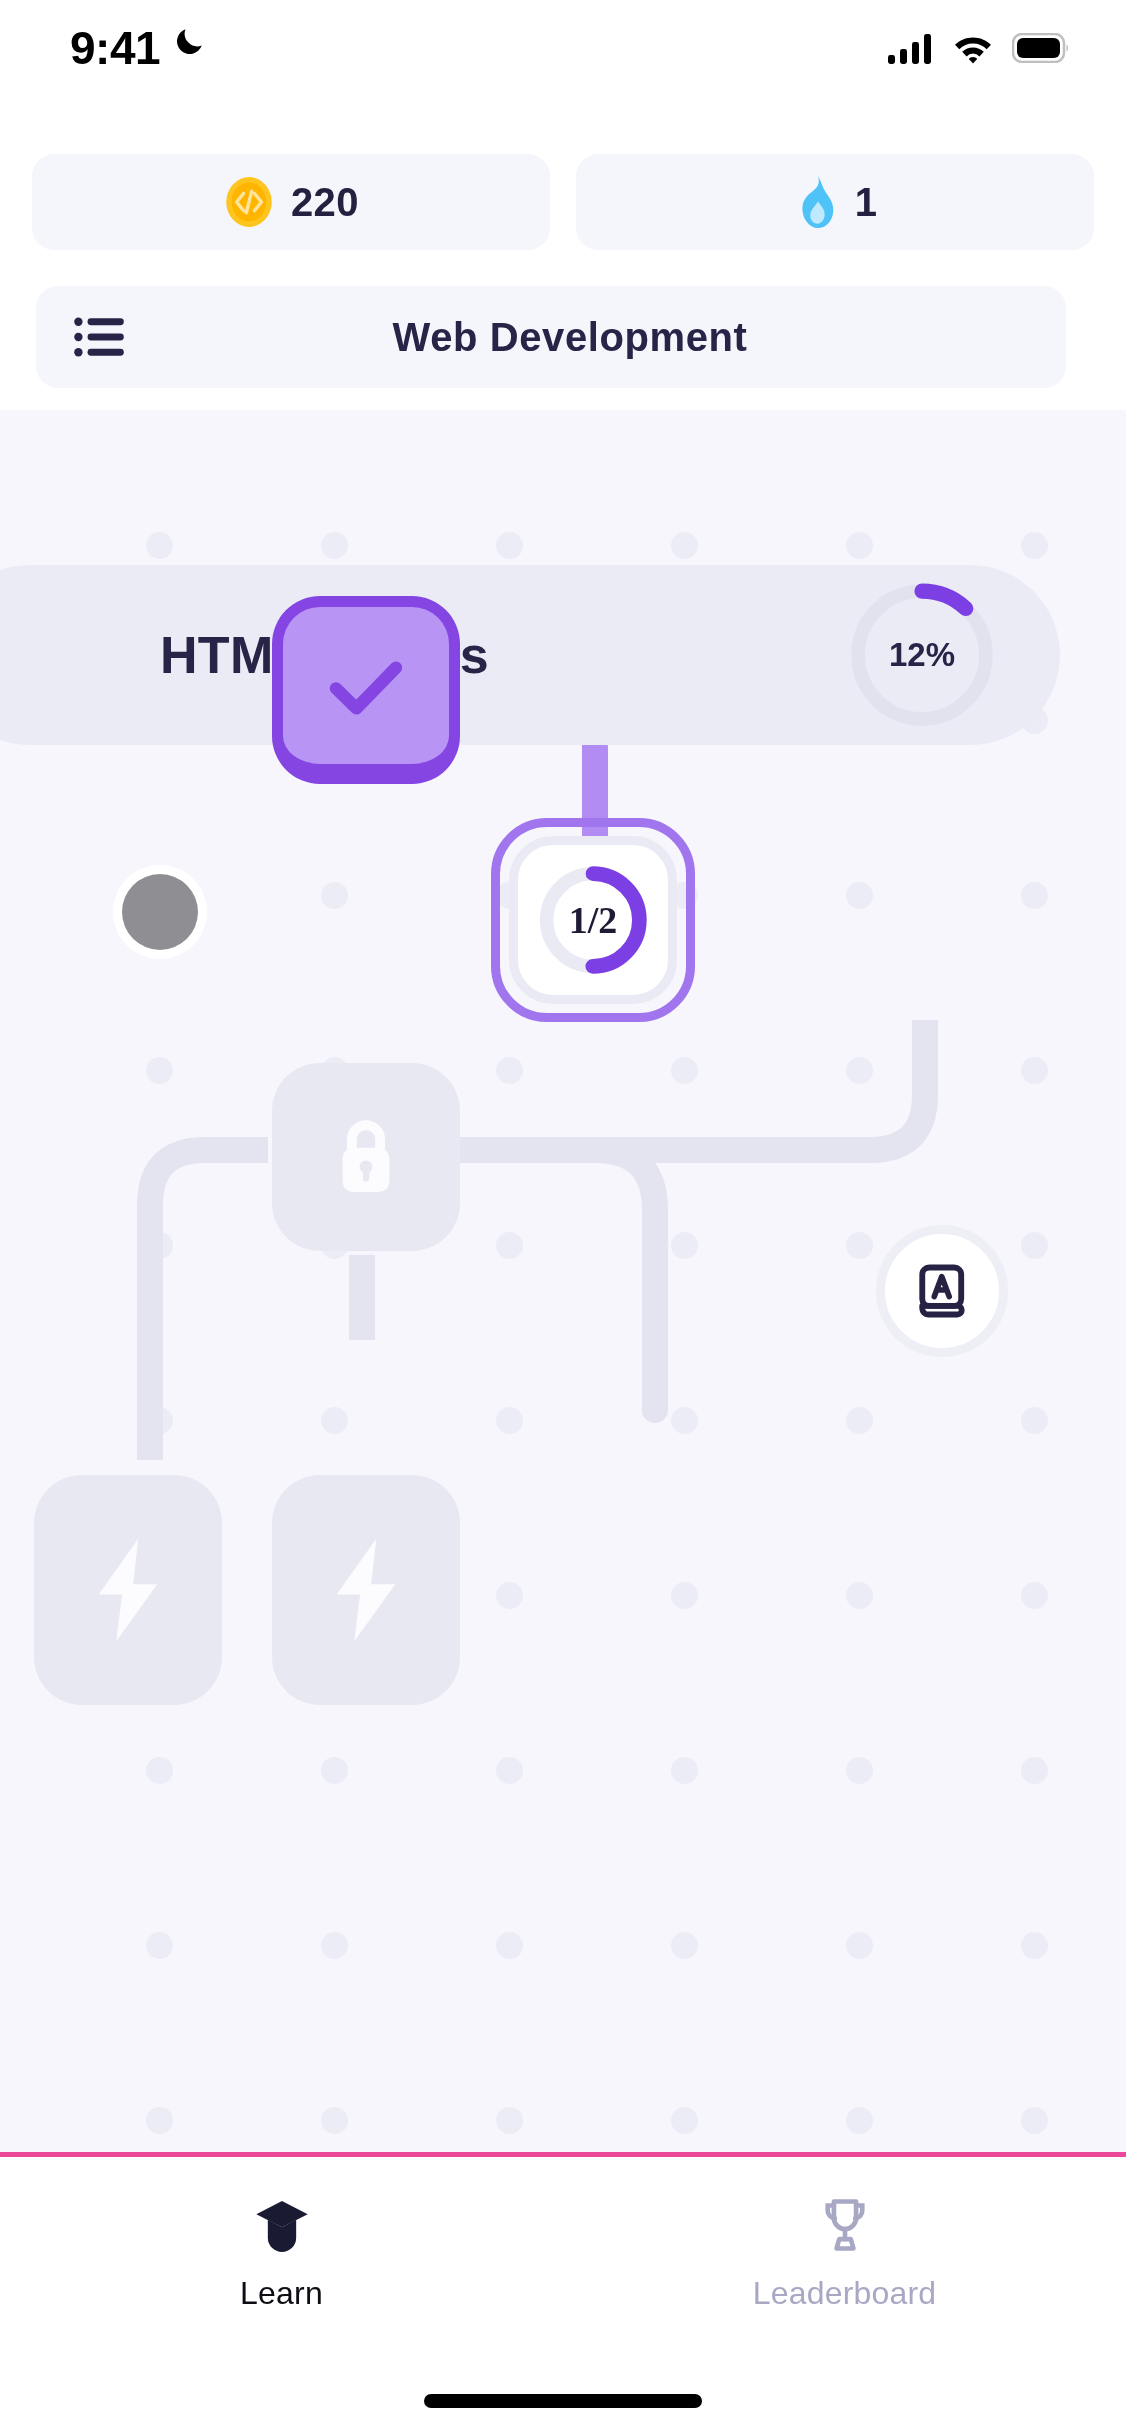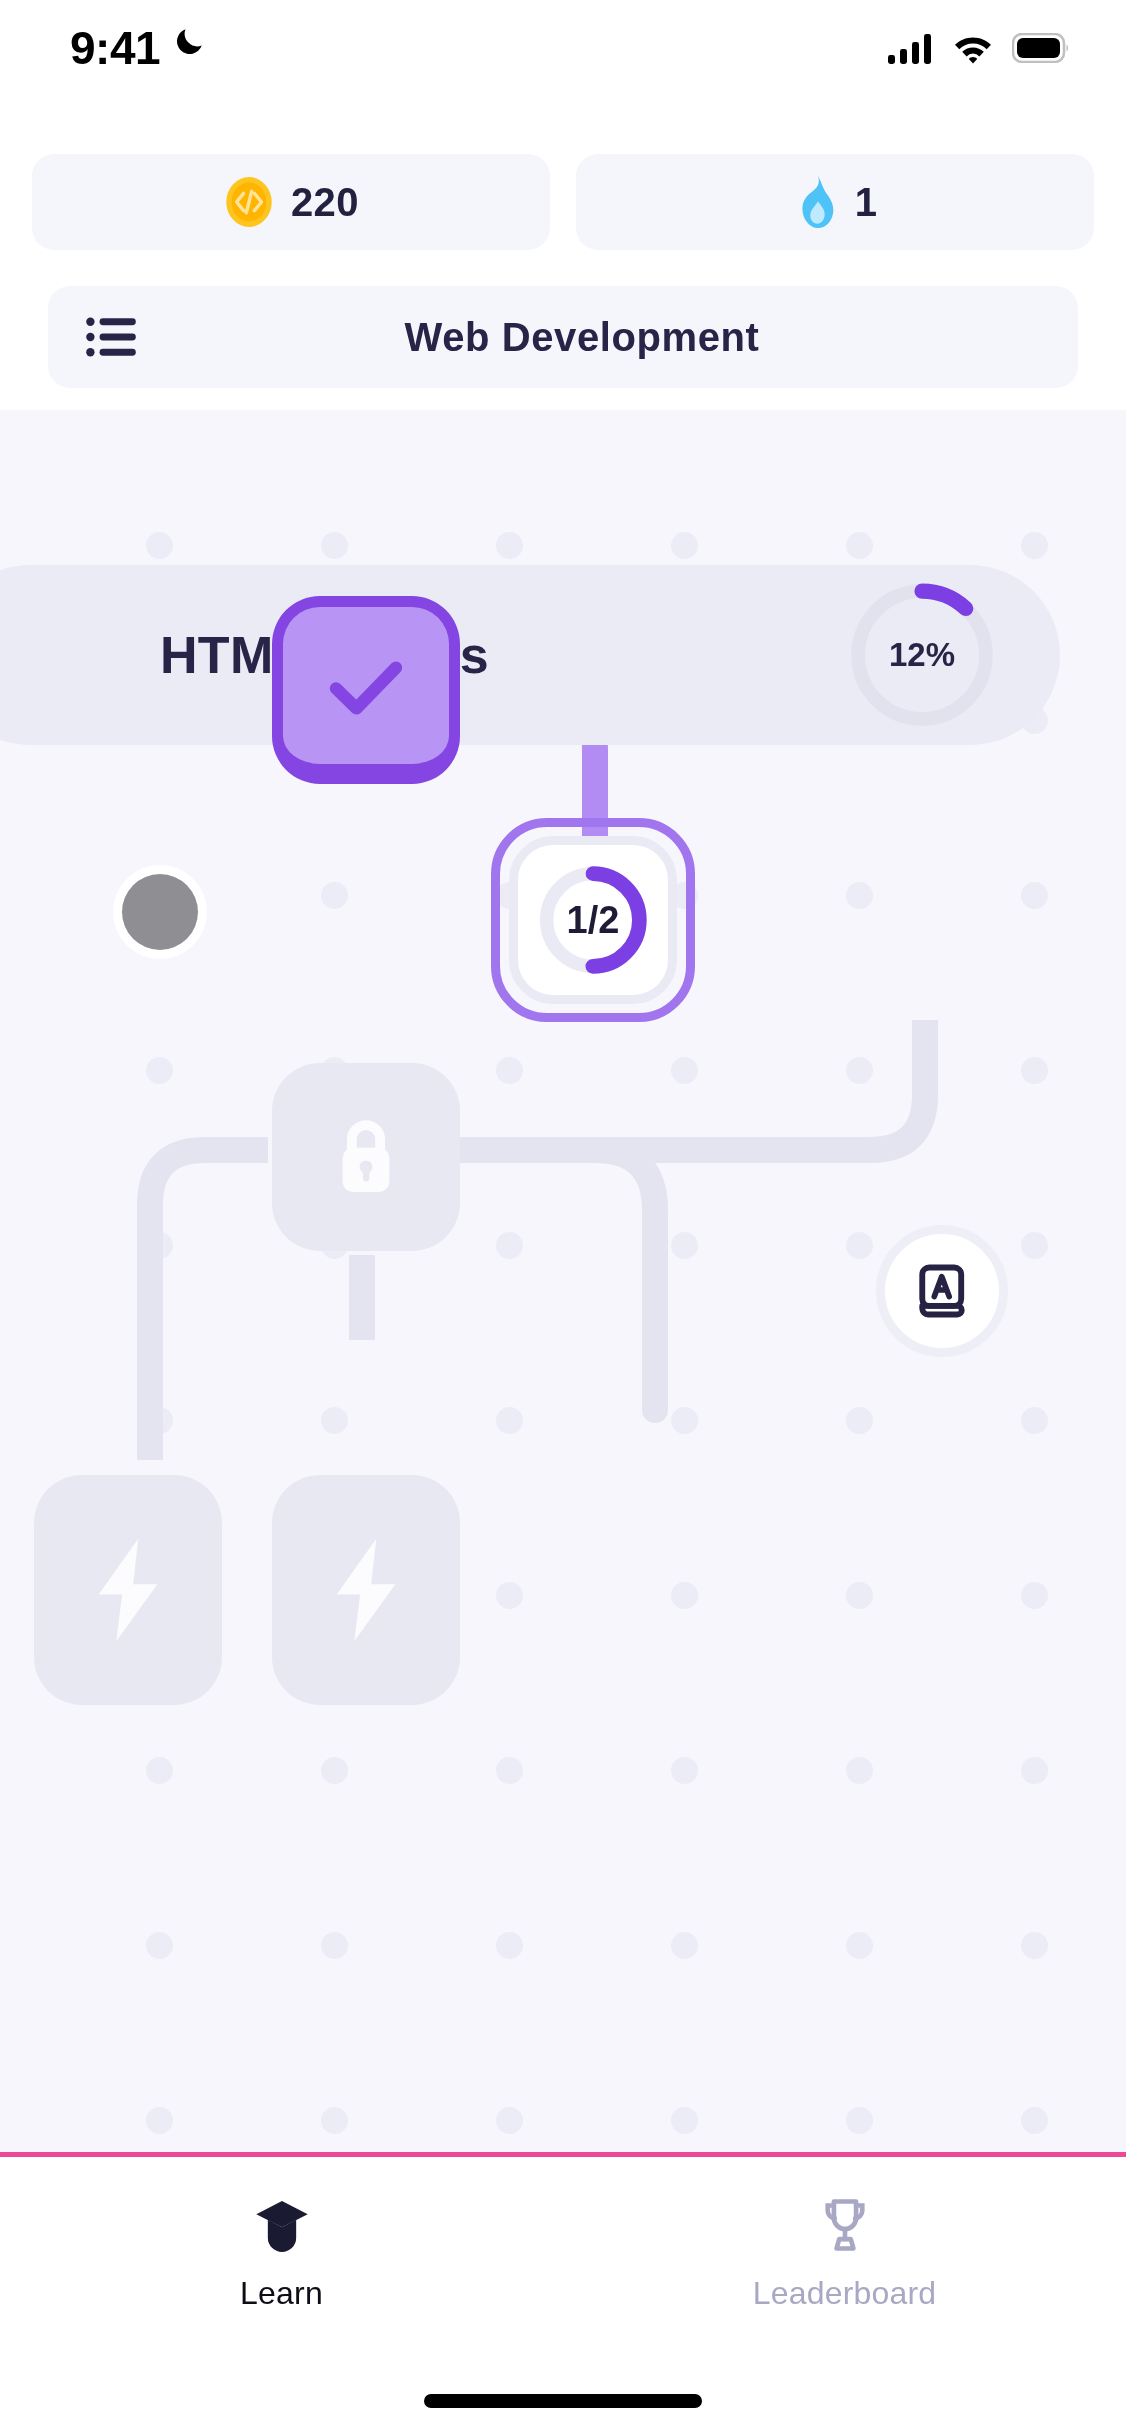--- a/index.html
+++ b/index.html
@@ -46,21 +46,21 @@
   }
   .stat-value {
     font-size: 40px; font-weight: 700; color: #232140;
     letter-spacing: 0.5px; line-height: 1;
   }
   .coin-icon { width: 52px; height: 52px; display:block; }
   .flame-icon { width: 46px; height: 52px; display:block; }
 
   
   .course-bar {
-    position: absolute; top: 286px; left: 48px;
+    position: absolute; top: 286px; left: 36px;
     width: 1030px; height: 102px;
     background: #f5f6fb;
     border-radius: 22px;
     display: flex; align-items: center;
   }
   .menu-icon { width: 50px; height: 42px; margin-left: 38px; flex: none; }
   .course-title {
     flex: 1; text-align: center;
     font-size: 40px; font-weight: 800; color: #272448;
     letter-spacing: 0.6px;
@@ -100,21 +100,21 @@
     width: 152px; height: 152px;
   }
   .unit-pct {
     position: absolute; right: 62px; top: 14px;
     width: 152px; height: 152px;
     display: flex; align-items: center; justify-content: center;
     font-size: 33px; font-weight: 800; color: #272448;
   }
 
   
-  .node { position: absolute; }
+  .node { position: absolute; font-family: Liberation Serif, serif; }
 
   .node-done {
     width: 188px; height: 188px;
     background: #b894f5;
     border: 11px solid #8445e3;
     border-bottom-width: 20px;
     border-radius: 48px;
     display:flex; align-items:center; justify-content:center;
   }
 

